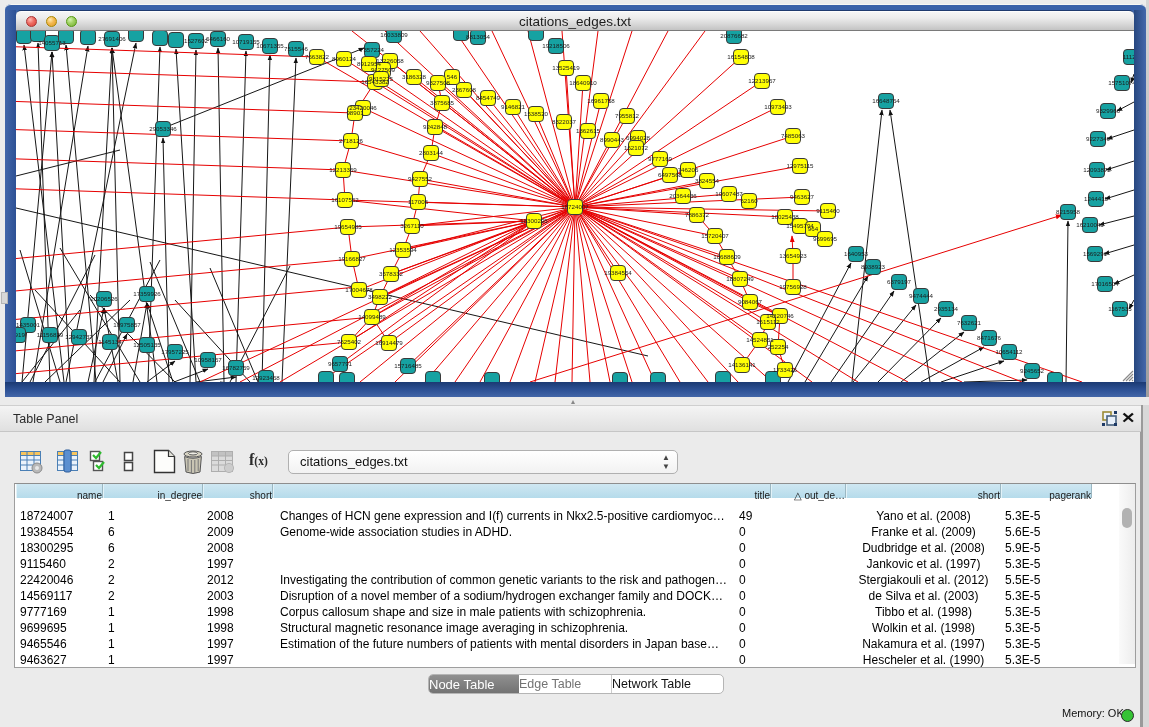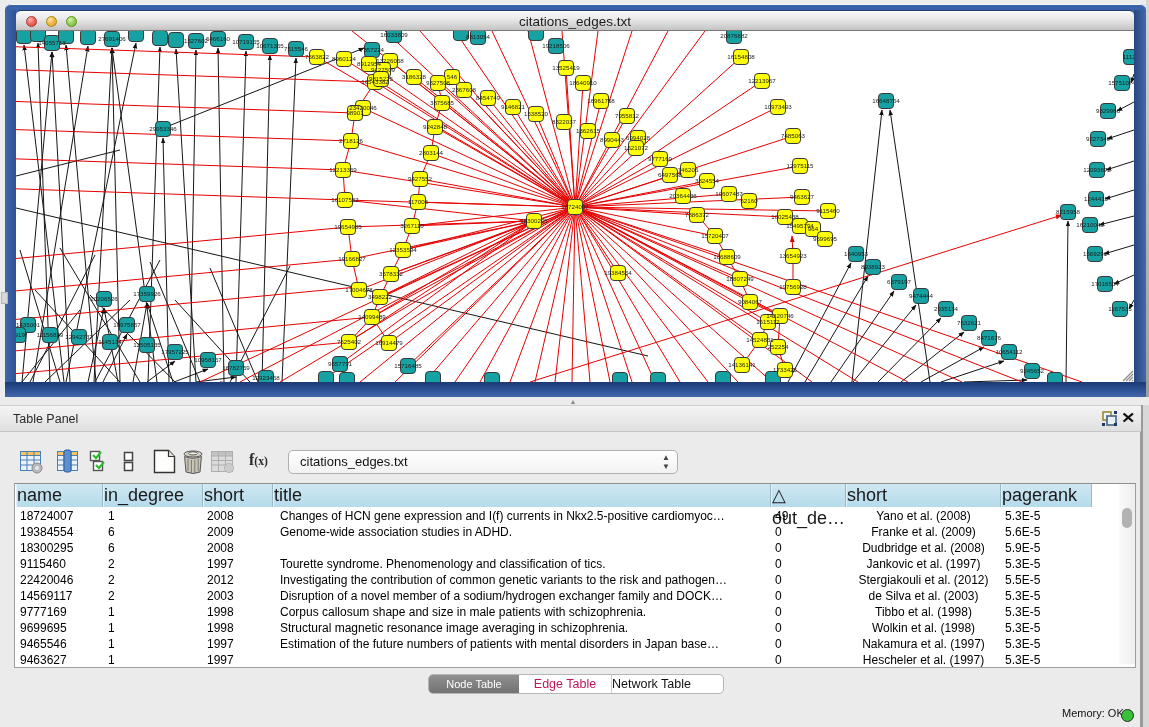--- a/index.html
+++ b/index.html
@@ -33,36 +33,36 @@
  background:linear-gradient(180deg,#f4f4f4,#e0e0e0);
  border-top:1px solid #cfcfcf;border-bottom:1px solid #c6c6c6}
 #tpbar .t{left:13px;top:6px;font-size:12.5px;color:#2a2a2a}
 #closex{left:1122px;top:409px;font-size:15px;font-weight:bold;color:#111;transform:scaleX(1.15)}
 
 #combo{left:288px;top:450px;width:390px;height:24px;background:linear-gradient(180deg,#fff,#f2f2f2);
  border:1px solid #b0b0b0;border-radius:5px;font-size:13px;color:#111;line-height:22px;padding-left:11px}
 #combo .arr{position:absolute;right:7px;top:2px;font-size:8px;color:#444;line-height:9px;text-align:center}
 
 #tablewrap{left:14px;top:483px;width:1122px;height:185px;background:#fff;border:1px solid #9e9e9e;border-top:1px solid #8e8e8e}
-.th{position:absolute;top:484px;height:23px;background:linear-gradient(180deg,#cfe7f2,#b5dbeb);
+.th{position:absolute;top:484px;height:14px;background:linear-gradient(180deg,#cfe7f2,#b5dbeb);
  border-right:1px solid #9bb7c2;border-left:1px solid #e2f2f8;
- font-size:18px;color:#1a1a1a;text-align:left;line-height:23px}
+ font-size:10px;color:#1a1a1a;text-align:right;line-height:23px}
 .tr{position:absolute;left:14px;width:1105px;height:16px;font-size:12px;color:#000;white-space:nowrap}
 .tr span{position:absolute;top:1px}
-.c1{left:6px}.c2{left:94px}.c3{left:193px}.c4{left:266px}.c5{left:761px}
+.c1{left:6px}.c2{left:94px}.c3{left:193px}.c4{left:266px}.c5{left:725px}
 .c6{left:832px;width:155px;text-align:center}.c7{left:991px}
 
 #sbtrack{left:1119px;top:484px;width:16px;height:180px;background:linear-gradient(90deg,#fafafa,#ededed)}
 #sbthumb{left:1122px;top:508px;width:10px;height:20px;background:#b2b2b2;border-radius:5px}
 
 #segs{left:428px;top:674px;width:296px;height:20px;background:#fff;border:1px solid #b5b5b5;
  border-radius:5px;overflow:hidden}
 #segs .s1{position:absolute;left:0;top:0;width:90px;height:20px;color:#fff;
- background:linear-gradient(180deg,#909090,#6f6f6f);text-align:center;font-size:11px;line-height:19px}
-#segs .s2{position:absolute;left:90px;top:0;width:92px;height:20px;color:#be185d;text-align:center;font-size:12.5px;line-height:19px}
+ background:linear-gradient(180deg,#909090,#6f6f6f);font-size:13px;line-height:19px}
+#segs .s2{position:absolute;left:90px;top:0;width:92px;height:20px;color:#737373;text-align:left;font-size:12.5px;line-height:19px}
 #segs .s3{position:absolute;left:182px;top:0;width:114px;height:20px;color:#111;font-size:12.5px;line-height:19px;border-left:1px solid #ccc}
 #mem{left:1062px;top:707px;font-size:11px;color:#111}
 #memdot{left:1121px;top:709px;width:13px;height:13px;border-radius:50%;background:#35c335;border:1.5px solid #2a2a2a}
 .lefthandle{left:1px;top:292px;width:7px;height:12px;background:#d8d8d8;border:1px solid #b5b5b5}
 </style></head><body>
 <div id="frame" class="abs"></div>
 <div id="fleft" class="abs"></div>
 <div id="fright" class="abs"></div>
 <div id="fbottom" class="abs"></div>
 <div id="rstrip" class="abs"></div>
@@ -673,21 +673,20 @@
     <span class="c2">6</span>
     <span class="c3">2008</span>
     <span class="c5">0</span>
     <span class="c6">Dudbridge et al. (2008)</span>
     <span class="c7">5.9E-5</span>
   </div>
 <div class="tr" style="top:556px">
     <span class="c1">9115460</span>
     <span class="c2">2</span>
     <span class="c3">1997</span>
-    <span class="c4">Tourette syndrome. Phenomenology and classification of tics.</span>
     <span class="c5">0</span>
     <span class="c6">Jankovic et al. (1997)</span>
     <span class="c7">5.3E-5</span>
   </div>
 <div class="tr" style="top:572px">
     <span class="c1">22420046</span>
     <span class="c2">2</span>
     <span class="c3">2012</span>
     <span class="c4">Investigating the contribution of common genetic variants to the risk and pathogen…</span>
     <span class="c5">0</span>
@@ -728,21 +727,21 @@
     <span class="c4">Estimation of the future numbers of patients with mental disorders in Japan base…</span>
     <span class="c5">0</span>
     <span class="c6">Nakamura et al. (1997)</span>
     <span class="c7">5.3E-5</span>
   </div>
 <div class="tr" style="top:652px">
     <span class="c1">9463627</span>
     <span class="c2">1</span>
     <span class="c3">1997</span>
     <span class="c5">0</span>
-    <span class="c6">Hescheler et al. (1997)</span>
+    <span class="c6">Hescheler et al. (1990)</span>
     <span class="c7">5.3E-5</span>
   </div>
 <div id="sbtrack" class="abs"></div>
 <div id="sbthumb" class="abs"></div>
 <div id="segs" class="abs">
     <div class="s1">Node Table</div>
     <div class="s2">Edge Table</div>
     <div class="s3">Network Table</div>
   </div>
 <div id="mem" class="abs">Memory: OK</div>

